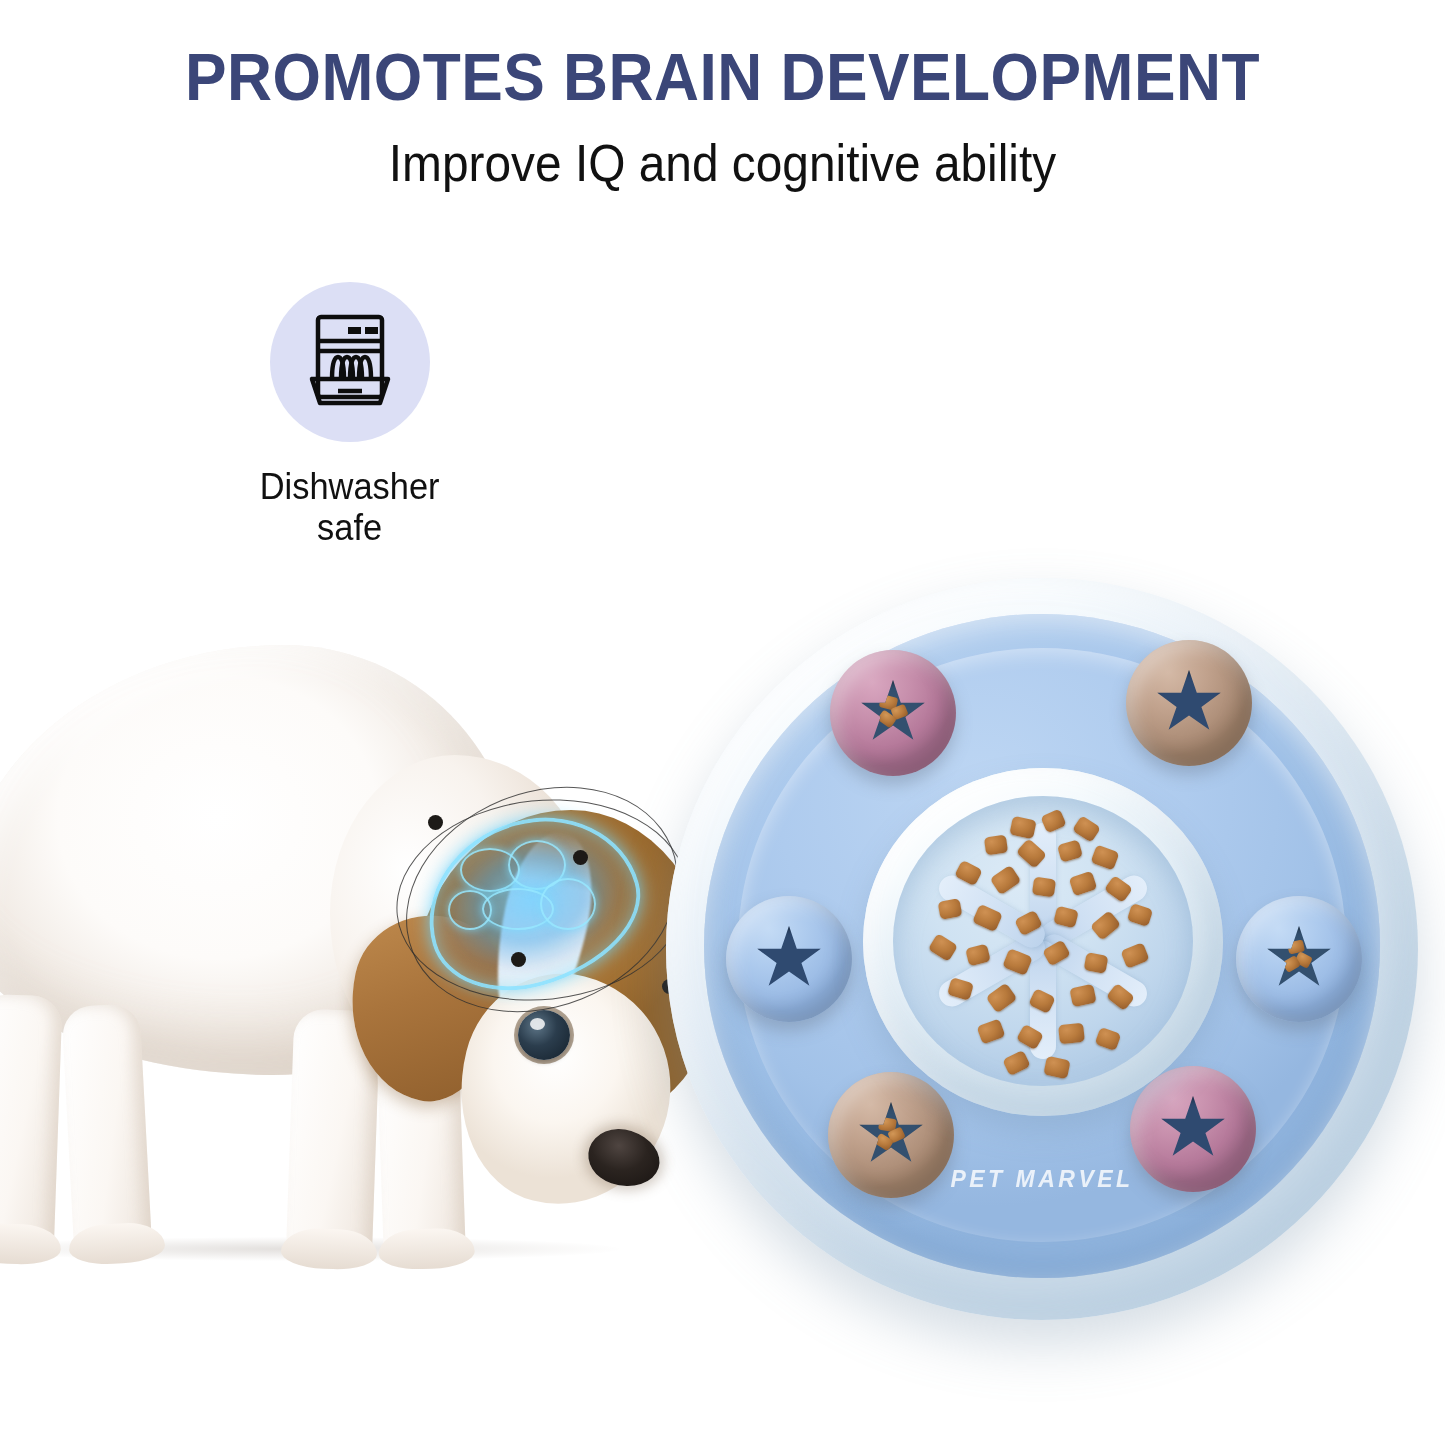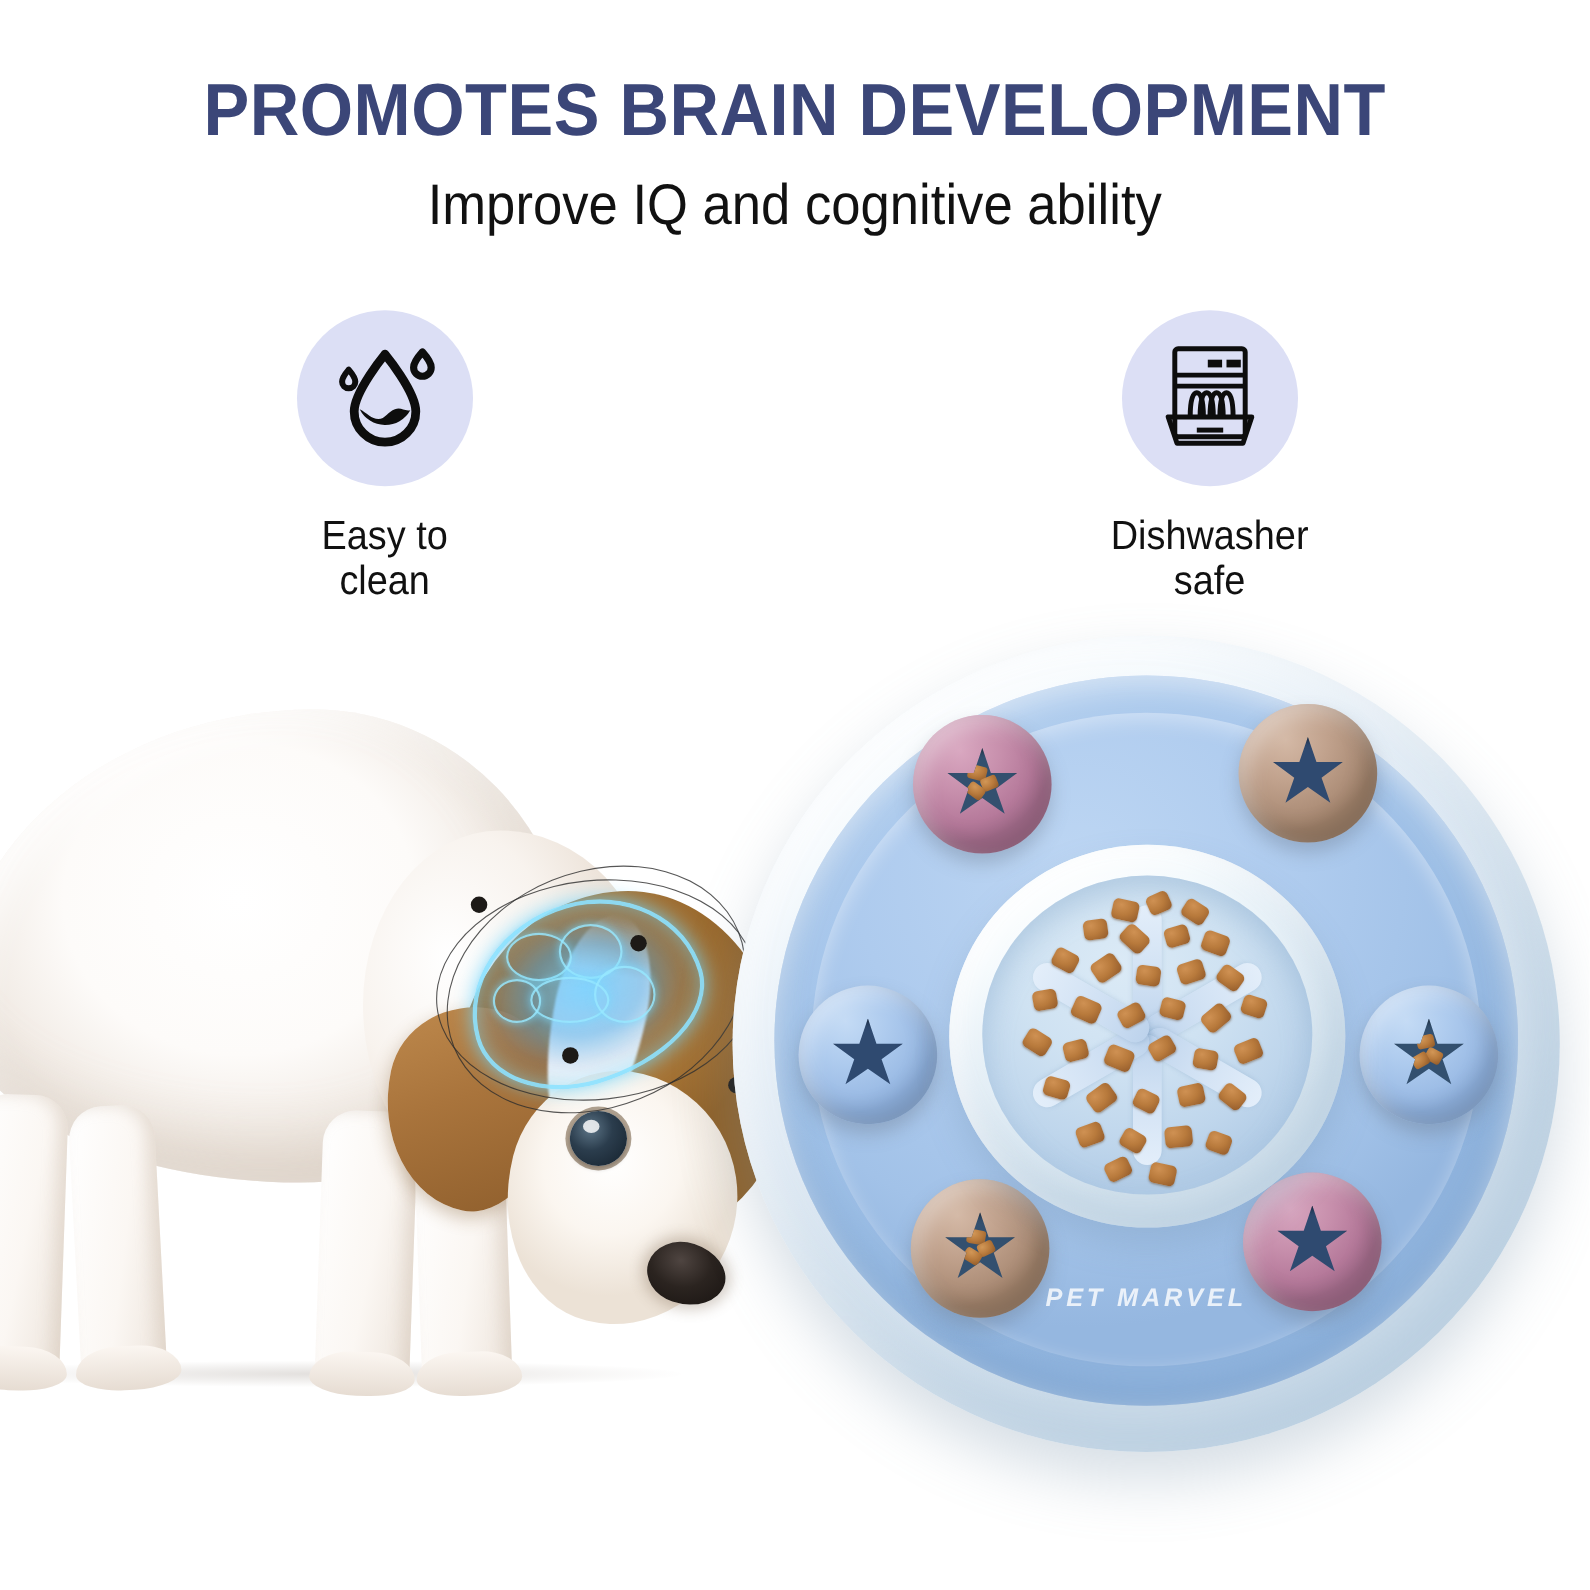--- a/index.html
+++ b/index.html
@@ -5,21 +5,21 @@
   * { margin:0; padding:0; box-sizing:border-box; }
   html,body { width:1445px; height:1445px; }
   body {
     background:#ffffff;
     font-family:"Liberation Sans", sans-serif;
     position:relative;
     overflow:hidden;
   }
 
   
-  #header { position:absolute; top:0; left:0; width:1445px; height:210px;margin-top:24px; }
+  #header { position:absolute; top:0; left:0; width:1445px; height:210px; }
   #page-title {
     position:absolute; top:38px; left:0; width:1445px;
     text-align:center;
     font-size:67px;
     font-weight:bold;
     letter-spacing:0.5px;
     color:#3b4678;
     font-family:"Liberation Sans Narrow","Liberation Sans",sans-serif;
     transform:scaleX(0.93);
     white-space:nowrap;
@@ -306,34 +306,20 @@
 <body>
 
 <div id="header">
   <div id="page-title">PROMOTES BRAIN DEVELOPMENT</div>
   <div id="page-subtitle">Improve IQ and cognitive ability</div>
 </div>
 
 <div id="features">
 
 
-  <div class="feature">
-    <div class="feature-circle">
-      <span>
-        <svg width="96" height="100" viewBox="0 0 96 100">
-          <path d="M48 12 C48 12 20 46 20 64 a28 28 0 0 0 56 0 C76 46 48 12 48 12 Z" fill="none" stroke="#0d0d0d" stroke-width="8" stroke-linejoin="round"></path>
-          <path d="M25 62 c6 3 11 9 17 9 s9 -7 15 -9 s8 2 14 1 a26 26 0 0 1 -46 -1 Z" fill="#0d0d0d"></path>
-          <path d="M82 10 c0 0 -8 9 -8 14 a8 8 0 0 0 16 0 c0 -5 -8 -14 -8 -14 Z" fill="none" stroke="#0d0d0d" stroke-width="6.5" stroke-linejoin="round"></path>
-          <path d="M15 26 c0 0 -6 7 -6 11 a6 6 0 0 0 12 0 c0 -4 -6 -11 -6 -11 Z" fill="none" stroke="#0d0d0d" stroke-width="5.5" stroke-linejoin="round"></path>
-        </svg>
-      </span>
-    </div>
-    <div class="feature-label">Easy to
-clean</div>
-  </div>
 
   <div class="feature">
     <div class="feature-circle">
       <span>
         <svg width="100" height="102" viewBox="0 0 100 102">
           <g fill="none" stroke="#0d0d0d" stroke-width="4.5" stroke-linejoin="round">
             <rect x="18" y="8" width="64" height="80" rx="3"></rect>
             <line x1="18" y1="32" x2="82" y2="32"></line>
             <line x1="18" y1="42" x2="82" y2="42"></line>
             <path d="M12 70 h76 l-8 24 h-60 Z"></path>

